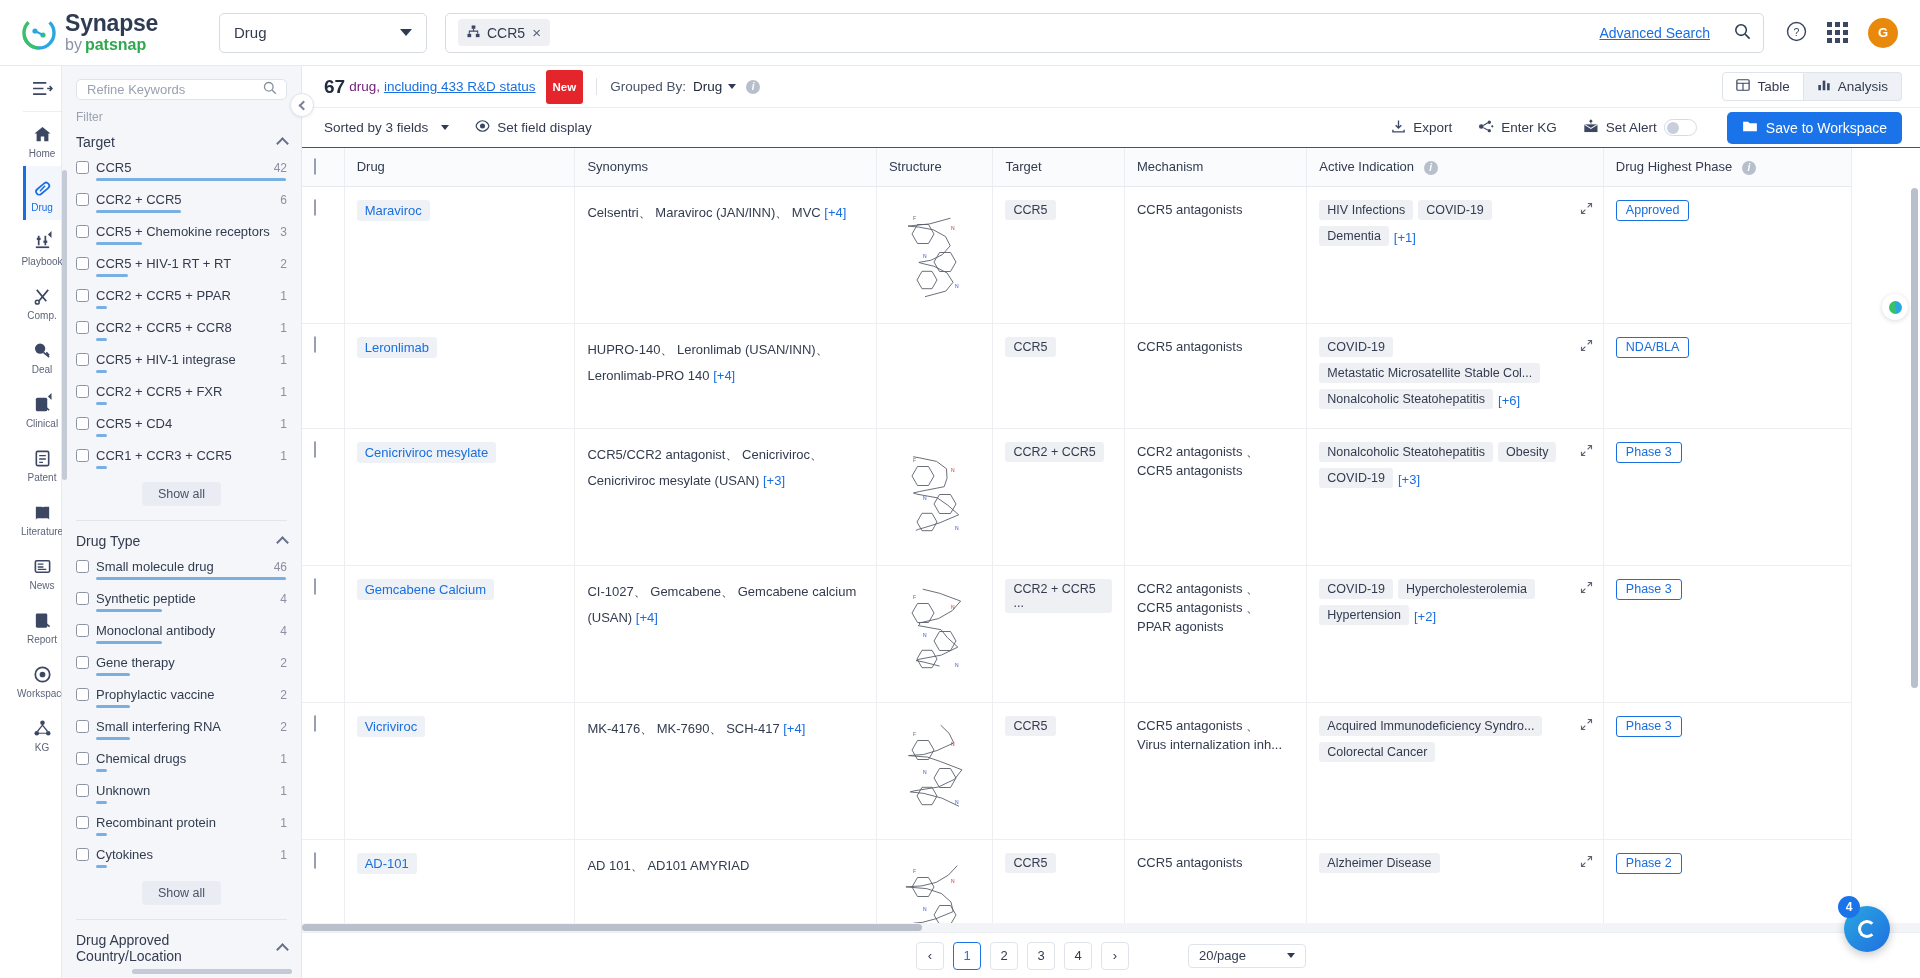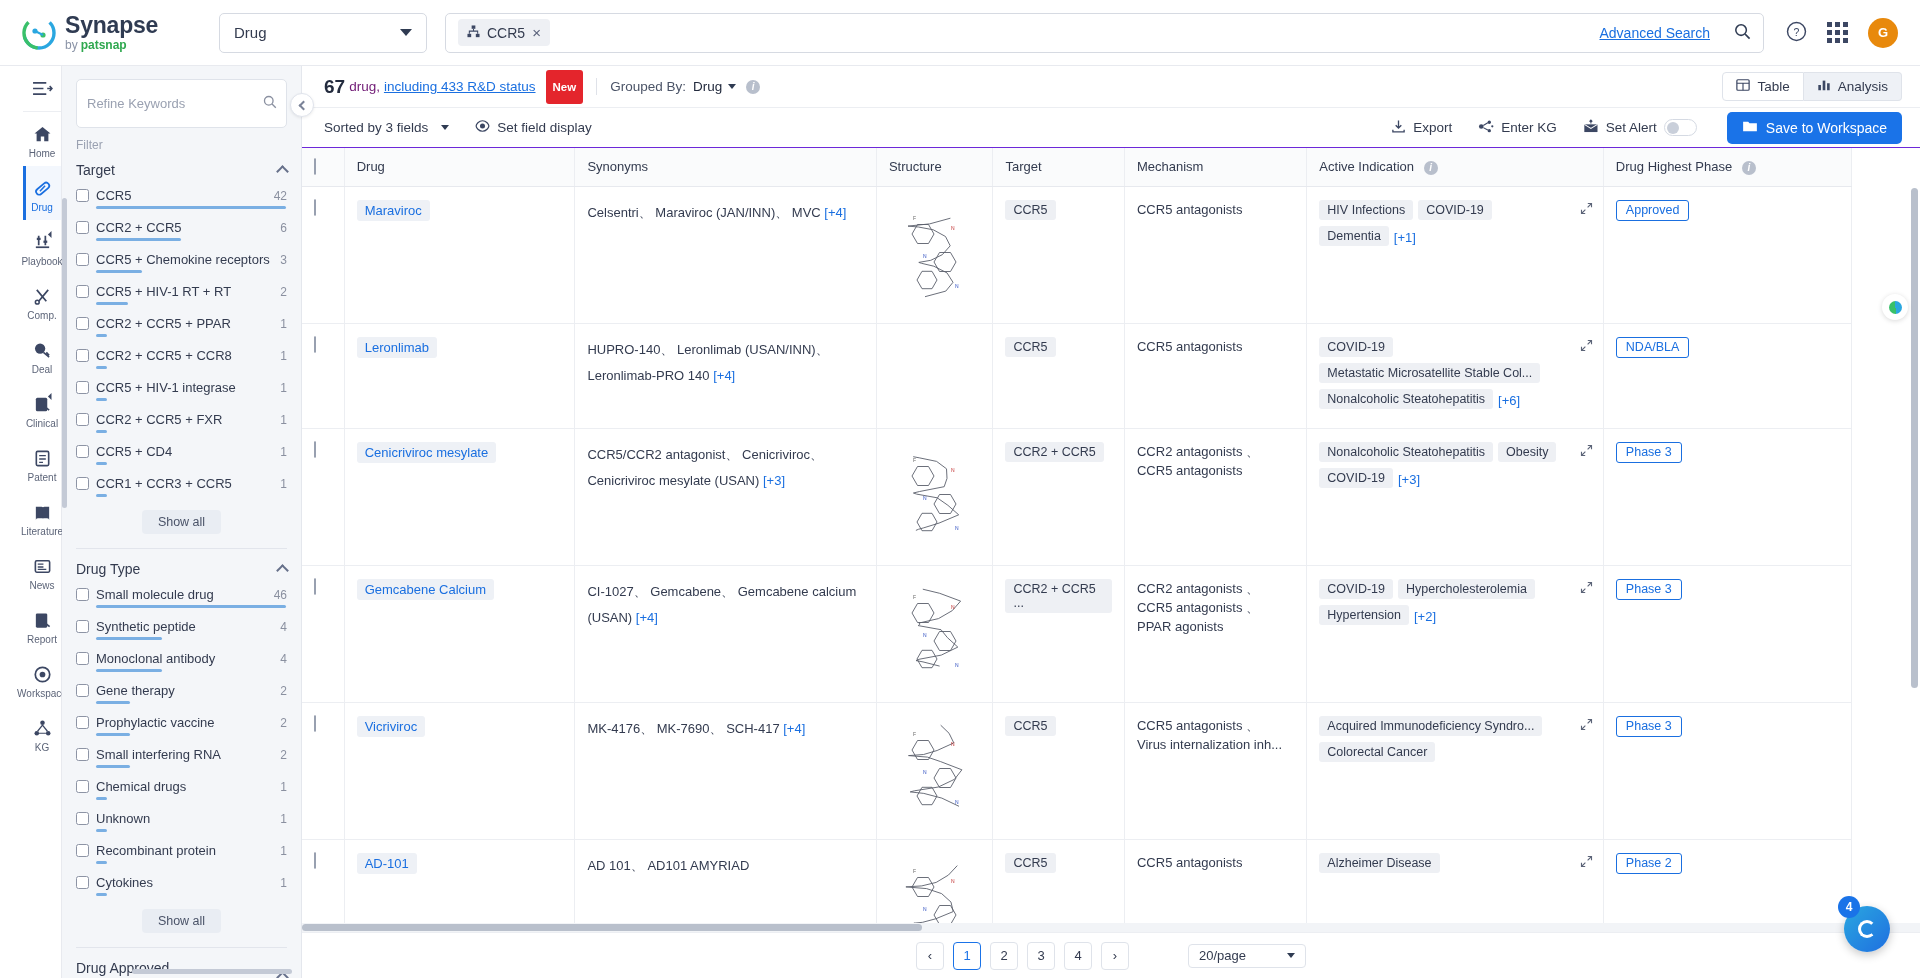--- a/index.html
+++ b/index.html
@@ -15,21 +15,21 @@
   
   .topbar {
     height:66px; flex:0 0 66px; display:flex; align-items:center;
     background:#fff; border-bottom:1px solid #e8eaef; padding:0 22px;
     position:relative; z-index:20;
   }
   .logo-wrap { display:flex; align-items:center; gap:9px; width:175px; }
   .logo-mark { width:34px; height:34px; position:relative; }
   .logo-text { line-height:1; }
   .logo-main { font-size:23px; font-weight:600; color:#2f3b52; letter-spacing:-.2px; }
-  .logo-sub { font-size:12px; color:#8a93a6; margin-top:2px; display:flex; gap:3px; align-items:center;}
+  .logo-sub { font-size:16px; color:#8a93a6; margin-top:2px; display:flex; gap:3px; align-items:center;}
   .logo-sub b { color:#2fa84f; font-weight:600;text-align:center; }
 
   .type-select {
     width:208px; height:40px; border:1px solid #d6dae2; border-radius:5px;
     display:flex; align-items:center; justify-content:space-between;
     padding:0 14px; margin-left:22px; background:#fff; cursor:pointer;
     font-size:15px; color:#333b4f;
   }
   .caret { width:0;height:0;border-left:6px solid transparent;border-right:6px solid transparent;border-top:7px solid #2f3b52; }
 
@@ -76,21 +76,21 @@
   .rail-ico { height:22px; display:flex; align-items:center; }
   .rail-corner { position:absolute; right:7px; top:12px; width:0;height:0;
      border-left:5px solid transparent;border-top:5px solid #3c4763; transform:rotate(225deg);}
 
   
   .facets {
     width:240px; flex:0 0 240px; background:#f4f6f9; border-right:1px solid #e4e7ed;
     display:flex; flex-direction:column; position:relative; overflow:hidden;
   }
   .refine {
-    margin:13px 14px 6px; height:49px; background:#fff; border:1px solid #dfe3ea;
+    margin:13px 14px 6px; height:21px; background:#fff; border:1px solid #dfe3ea;
     border-radius:5px; display:flex; align-items:center; padding:0 10px;
   }
   .refine input { border:0; outline:0; flex:1; font-size:13px; color:#333b4f; background:transparent;
                   font-family:"Liberation Sans",sans-serif;}
   .refine input::placeholder{ color:#9aa1b1; }
   .facet-scroll { flex:1; overflow:hidden; padding:0 0 10px 0; position:relative; }
   .filter-label { font-size:12px; color:#9aa1b1; padding:4px 14px 6px; }
   .facet-group { padding:0 14px; }
   .facet-head { display:flex; align-items:center; justify-content:space-between;
                 padding:4px 0 8px; font-size:14px; color:#333b4f; cursor:pointer; }

